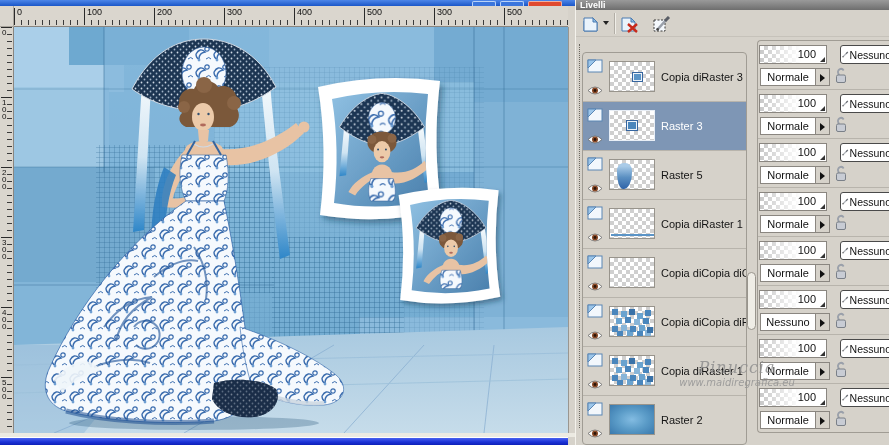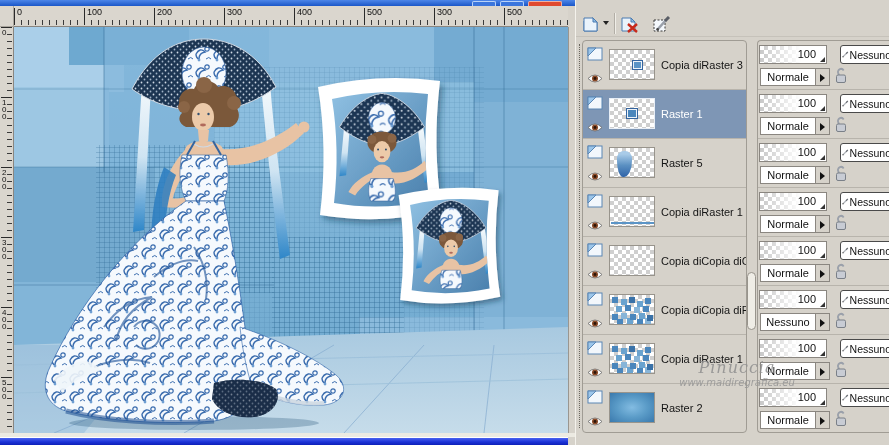--- a/index.html
+++ b/index.html
@@ -34,21 +34,21 @@
   
   #palette { position:absolute; left:575px; top:0; width:314px; height:445px; background:#d6d2ca; border-left:1px solid #f4f2ec; overflow:hidden; }
   #p-header { position:absolute; left:0; top:0; width:314px; height:10px;
               background:linear-gradient(180deg,#9a9a9a,#6e6e6e); color:#fff; font-weight:bold; font-size:9px; line-height:10px; padding-left:4px; }
   #p-toolbar { position:absolute; left:0; top:10px; width:314px; height:27px; border-bottom:1px solid #c6c2ba; }
   .t-btn { position:absolute; top:2px; width:24px; height:23px; background:transparent; border:none; cursor:pointer; }
   .t-btn svg { display:block; margin:2px auto 0; }
   #t-sep { position:absolute; left:38px; top:3px; width:1px; height:21px; background:#b2aea6; box-shadow:1px 0 0 #f0eee8; }
   .dd-arrow { position:absolute; left:27px; top:11px; width:0; height:0; border-left:3px solid transparent; border-right:3px solid transparent; border-top:4px solid #222; }
 
-  #pane-left { position:absolute; left:6px; top:40px; width:165px; height:393px; background:#d6d2ca; border:1px solid #a09c94; border-radius:4px; overflow:hidden; }
+  #pane-left { position:absolute; left:6px; top:52px; width:165px; height:393px; background:#d6d2ca; border:1px solid #a09c94; border-radius:4px; overflow:hidden; }
   #dotted-rail { position:absolute; left:3px; top:44px; height:384px; width:0; border-left:1px dotted #6a665e; }
   .lrow { position:relative; height:49px; border-bottom:1px solid #b8b4ac; }
   .lrow:last-child { border-bottom:none; }
   .lrow.sel { background:#7e96b5; }
   .licon { position:absolute; left:4px; top:6px; }
   .leye  { position:absolute; left:4px; top:29px; cursor:pointer; }
   .thumb { position:absolute; left:26px; top:8px; width:46px; height:31px; border:1px solid #98948c; background-color:#fff;
            background-image:linear-gradient(45deg,#cfcfcf 25%,transparent 25%,transparent 75%,#cfcfcf 75%),
                             linear-gradient(45deg,#cfcfcf 25%,transparent 25%,transparent 75%,#cfcfcf 75%);
            background-size:8px 8px; background-position:0 0,4px 4px; overflow:hidden; }
@@ -423,20 +423,21 @@
             </g>
         </g>
       </svg>
     </div>
 
     <div id="strip-gray"></div>
     <div id="strip-blue"></div>
   </div>
 
   <div id="palette">
+    <div id="p-header">Livelli</div>
 
     <div id="p-toolbar">
       <button class="t-btn" style="left:3px">
         <svg width="18" height="17" viewBox="0 0 18 17">
           <path d="M2,5 h8 l0,-3 h1 l4,4 v9 h-13 z" fill="#bcd9f2" stroke="#4a7ab0"></path>
           <path d="M2,2 h9 l4,4 v9 h-13 z" fill="#eaf3fb" stroke="#4a7ab0"></path>
           <path d="M11,2 l4,4 h-4 z" fill="#8fc0e8" stroke="#4a7ab0"></path>
         </svg>
       </button>
       <span class="dd-arrow"></span>
@@ -490,21 +491,21 @@
     <span class="leye">
       <svg width="16" height="11" viewBox="0 0 16 11">
         <path d="M1,5.5 Q8,-1.5 15,5.5 Q8,12.5 1,5.5 Z" fill="#fdfdfd" stroke="#6a6a6a" stroke-width="0.8"></path>
         <circle cx="8" cy="5.5" r="3" fill="#8a4a28"></circle>
         <circle cx="8" cy="5.5" r="1.4" fill="#2a1408"></circle>
       </svg>
     </span>
     <span class="thumb tk-tiny-frame-center">
             <span class="tart"></span>
           </span>
-    <span class="lname">Raster 1</span>
+    <span class="lname">Raster 3</span>
   </div>
         <div class="lrow">
     <span class="licon">
       <svg width="17" height="15" viewBox="0 0 17 15">
         <rect x="1" y="1" width="14" height="12" fill="#f2f7fc" stroke="#5a86b4"></rect>
         <path d="M1,1 L9,1 L1,9 Z" fill="#9cc6ea" stroke="#5a86b4"></path>
       </svg>
     </span>
     <span class="leye">
       <svg width="16" height="11" viewBox="0 0 16 11">

